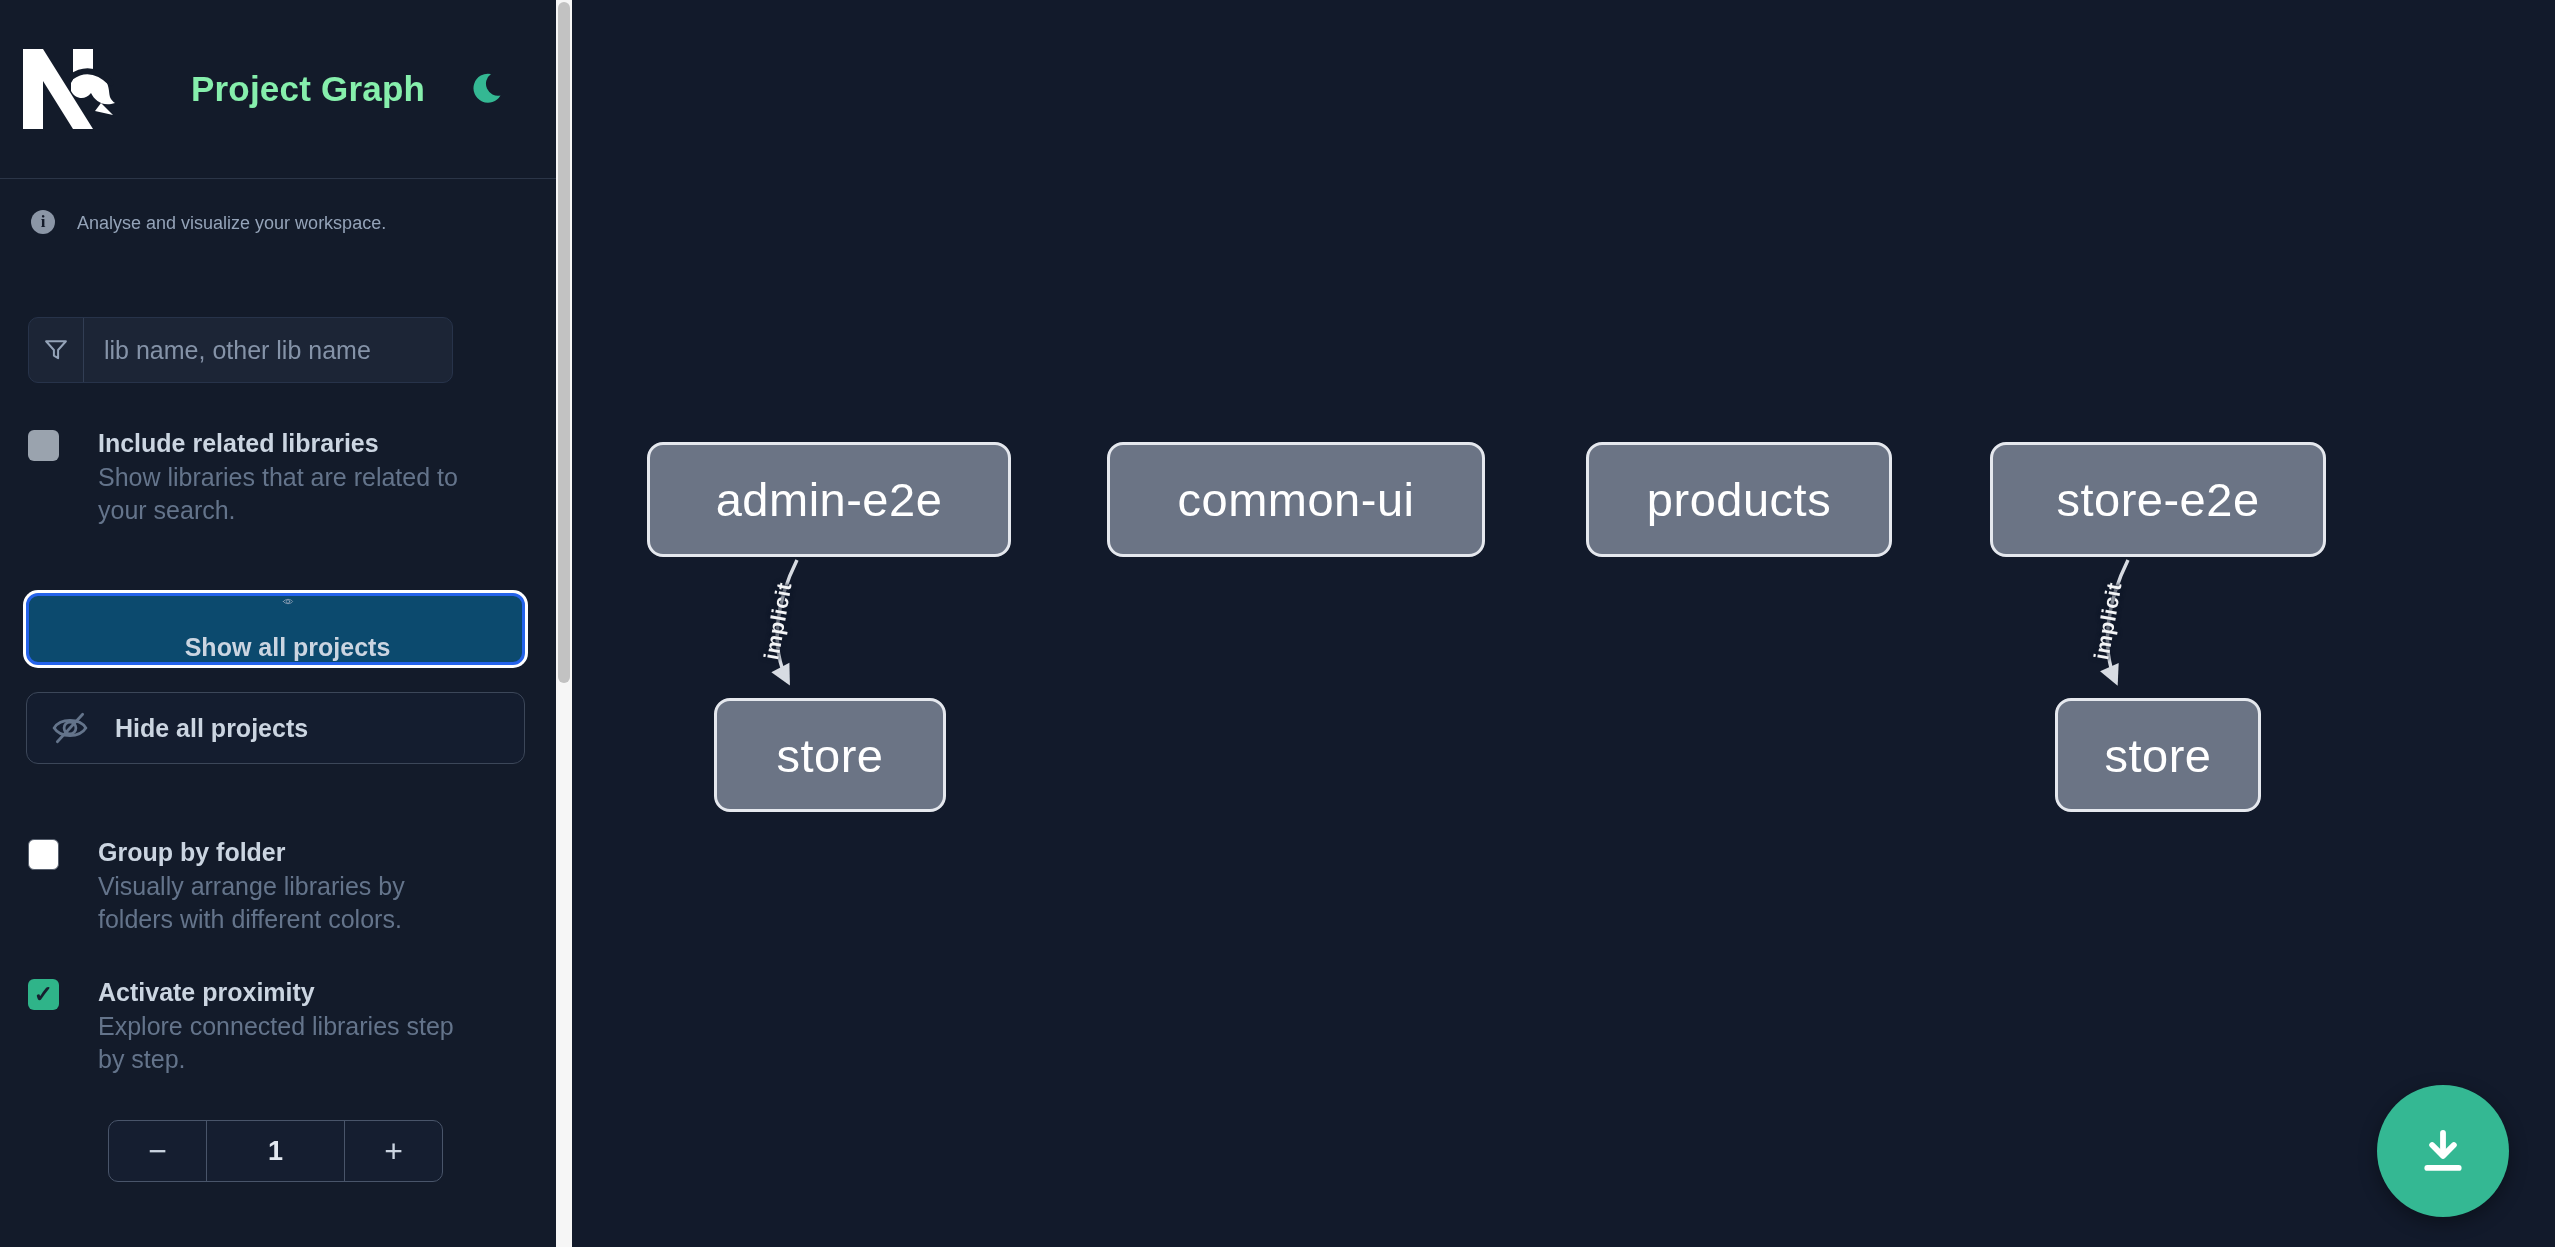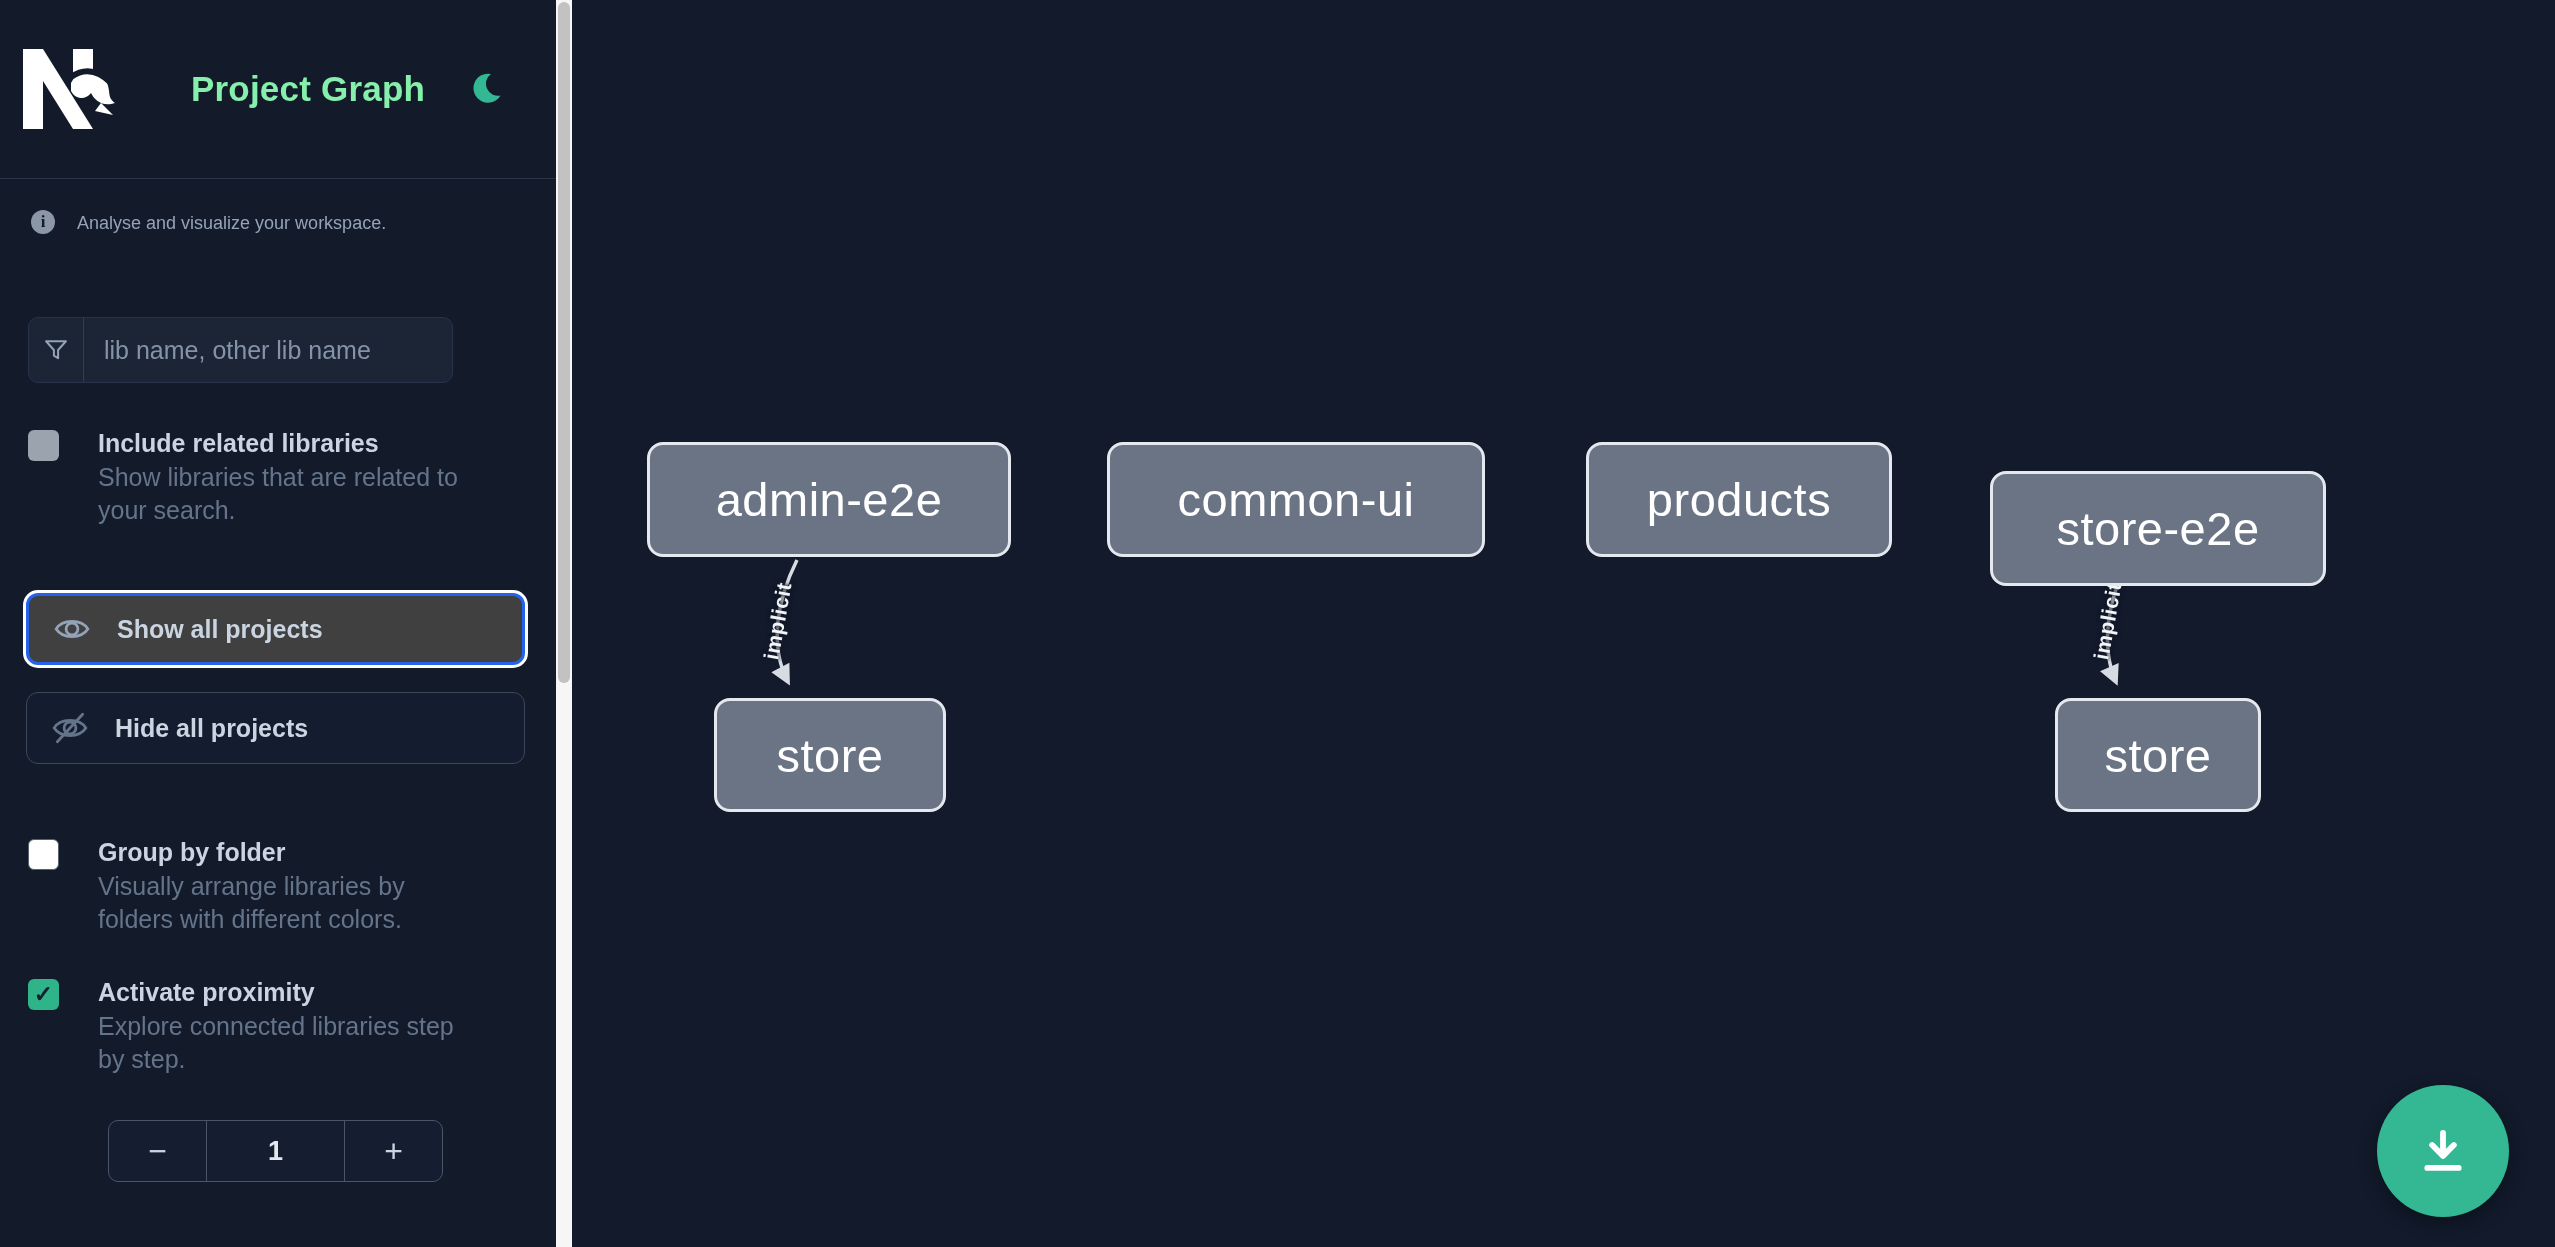--- a/index.html
+++ b/index.html
@@ -35,21 +35,21 @@
   .cb-white { background:#ffffff; border:1px solid #57606e; }
   .cb-green { background:#2fb489; display:flex; align-items:center; justify-content:center;
               color:#16202f; font-weight:900; font-size:23px; }
   .cb-label { color:#cbd5e1; font-size:25px; font-weight:700; line-height:32px; }
   .cb-desc  { color:#64748b; font-size:25px; line-height:33px; width:375px; margin-top:2px; }
 
   .sb-btn { margin-left:26px; width:499px; height:72px; border-radius:12px; background:#141d2f;
             border:1px solid #3c4759; display:flex; align-items:center; gap:26px; padding:0 0 0 24px;
             color:#cbd5e1; font-size:25px; font-weight:700; cursor:pointer;
             font-family:"Liberation Sans", sans-serif; }
-  .sb-btn.focused { border:3px solid #2563eb; box-shadow:0 0 0 3px #ffffff; background:#404040; }
+  .sb-btn.focused { border:3px solid #2563eb; box-shadow:0 0 0 3px #ffffff; background:#0c4a6e;flex-direction:column; }
 
   .stepper { margin:44px 0 0 108px; width:335px; height:62px; border:1px solid #49556a;
              border-radius:10px; display:flex; align-items:stretch; overflow:hidden; background:#151e30; }
   .step-btn { width:97px; border:none; background:transparent; color:#cbd5e1; font-size:32px;
               cursor:pointer; display:flex; align-items:center; justify-content:center;
               font-family:"Liberation Sans", sans-serif; }
   .step-val { flex:1; border-left:1px solid #49556a; border-right:1px solid #49556a; color:#e2e8f0;
               font-size:27px; font-weight:700; display:flex; align-items:center; justify-content:center; }
 
   
@@ -172,21 +172,21 @@
       <path d="M 241 560 C 221 600 213 646 232 682" fill="none" stroke="#d7dbe2" stroke-width="3.5" marker-end="url(#arrow)"></path>
       <path d="M 1572 560 C 1552 600 1544 646 1560 682" fill="none" stroke="#d7dbe2" stroke-width="3.5" marker-end="url(#arrow)"></path>
     </svg>
 
     <div class="edge-label" style="left:222px; top:621px;">implicit</div>
     <div class="edge-label" style="left:1552px; top:621px;">implicit</div>
 
     <div class="node" style="left:91px;  top:442px; width:364px;">admin-e2e</div>
     <div class="node" style="left:551px; top:442px; width:378px;">common-ui</div>
     <div class="node" style="left:1030px; top:442px; width:306px;">products</div>
-    <div class="node" style="left:1434px; top:442px; width:336px;margin-top:29px;">store-e2e</div>
+    <div class="node" style="left:1434px; top:442px; width:336px;">store-e2e</div>
     <div class="node" style="left:158px; top:698px; width:232px; height:114px;">store</div>
     <div class="node" style="left:1499px; top:698px; width:206px; height:114px;">store</div>
 
     <button class="fab">
       <svg width="58" height="58" viewBox="0 0 24 24" fill="none" stroke="#ffffff" stroke-width="2.4" stroke-linecap="round" stroke-linejoin="round">
         <line x1="12" y1="4.5" x2="12" y2="13.5"></line>
         <polyline points="7.5,9.5 12,14 16.5,9.5"></polyline>
         <line x1="5.5" y1="19" x2="18.5" y2="19"></line>
       </svg>
     </button>

